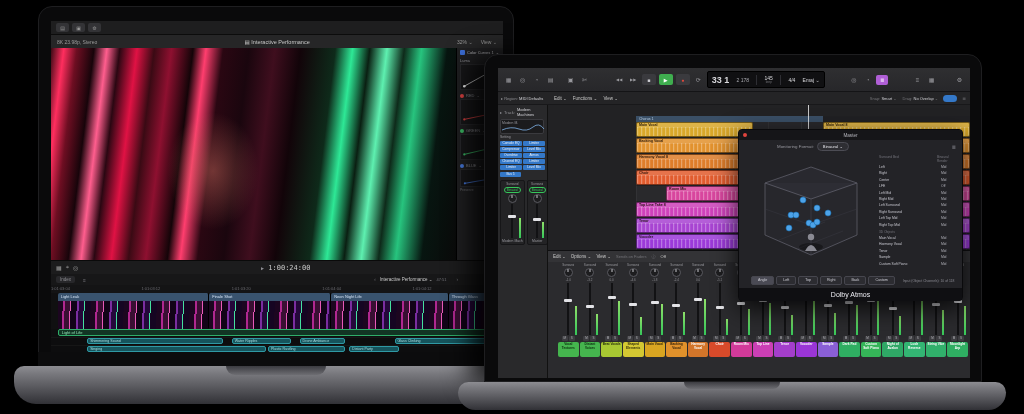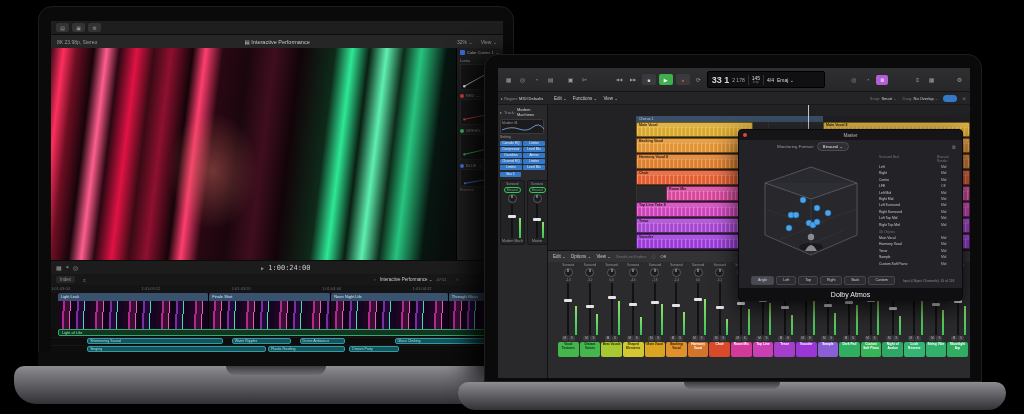--- a/index.html
+++ b/index.html
@@ -48,21 +48,21 @@
   .f-music{left:0;top:308px;width:100%;height:8px;background:#0e0e0f;}
   .musicbar{position:absolute;left:1.5%;width:98%;top:0;height:7px;background:#123524;border:1px solid #2fae6a;border-radius:2px;box-sizing:border-box;color:#8fe0b4;font-size:4px;line-height:6px;padding-left:3px;}
   .f-audio{left:0;width:100%;height:7px;background:#0d0d0e;}
   .aclip{position:absolute;top:0;height:6px;background:#16545c;border:1px solid #2f99a4;border-radius:2px;box-sizing:border-box;color:#aadde2;font-size:3.6px;line-height:5px;padding-left:2px;white-space:nowrap;overflow:hidden;}
   
   .l-ctrl{left:0;top:0;width:100%;height:24px;background:linear-gradient(#2f2f31,#27272a);border-bottom:1px solid #141416;display:flex;align-items:center;padding:0 5px;box-sizing:border-box;gap:3px;}
   .lic{color:#9a9a9f;font-size:6px;width:11px;text-align:center;}
   .tbtn{width:14px;height:11px;border-radius:2px;background:#3a3a3e;color:#cfcfd4;font-size:5px;display:flex;align-items:center;justify-content:center;}
   .tbtn.play{background:#3fae4f;color:#fff;}
   .tbtn.rec{color:#e0483c;background:#3a3a3e;}
-  .lcd{width:118px;height:17px;background:#101012;border-radius:2px;border:1px solid #000;display:flex;align-items:center;padding:0 4px;box-sizing:border-box;gap:3px;color:#d8d8dc;}
+  .lcd{width:118px;height:17px;background:#101012;border-radius:2px;border:1px solid #000;display:flex;align-items:center;padding:0 4px;box-sizing:border-box;gap:3px;color:#d8d8dc;justify-content:space-between;}
   .lcd .div{width:1px;height:10px;background:#2e2e33;}
   .badge{width:12px;height:10px;border-radius:2px;background:#b05fd6;color:#fff;font-size:5px;display:flex;align-items:center;justify-content:center;}
   .l-tool{left:0;top:24px;width:100%;height:13px;background:#242426;border-bottom:1px solid #18181a;display:flex;align-items:center;box-sizing:border-box;}
   .l-insp{left:0;top:37px;width:50px;height:273px;background:#29292b;border-right:1px solid #111;box-sizing:border-box;padding:2px;overflow:hidden;}
   .insp-hdr{display:flex;gap:2px;align-items:center;color:#8e8e93;font-size:4px;margin-bottom:2px;}
   .patchbox{width:44px;height:15px;background:#1b1b1d;border:1px solid #3a3a3e;border-radius:2px;position:relative;color:#9a9aa0;font-size:3.4px;padding:1px;box-sizing:border-box;}
   .plugcols{display:flex;gap:1px;margin-top:2px;}
   .plugcol{display:flex;flex-direction:column;gap:1px;flex:1;}
   .plug{background:#3478c8;border-radius:1px;color:#eaf2fc;font-size:3.2px;text-align:center;line-height:5px;height:5px;overflow:hidden;}
   .ministrips{display:flex;gap:2px;margin-top:3px;}

